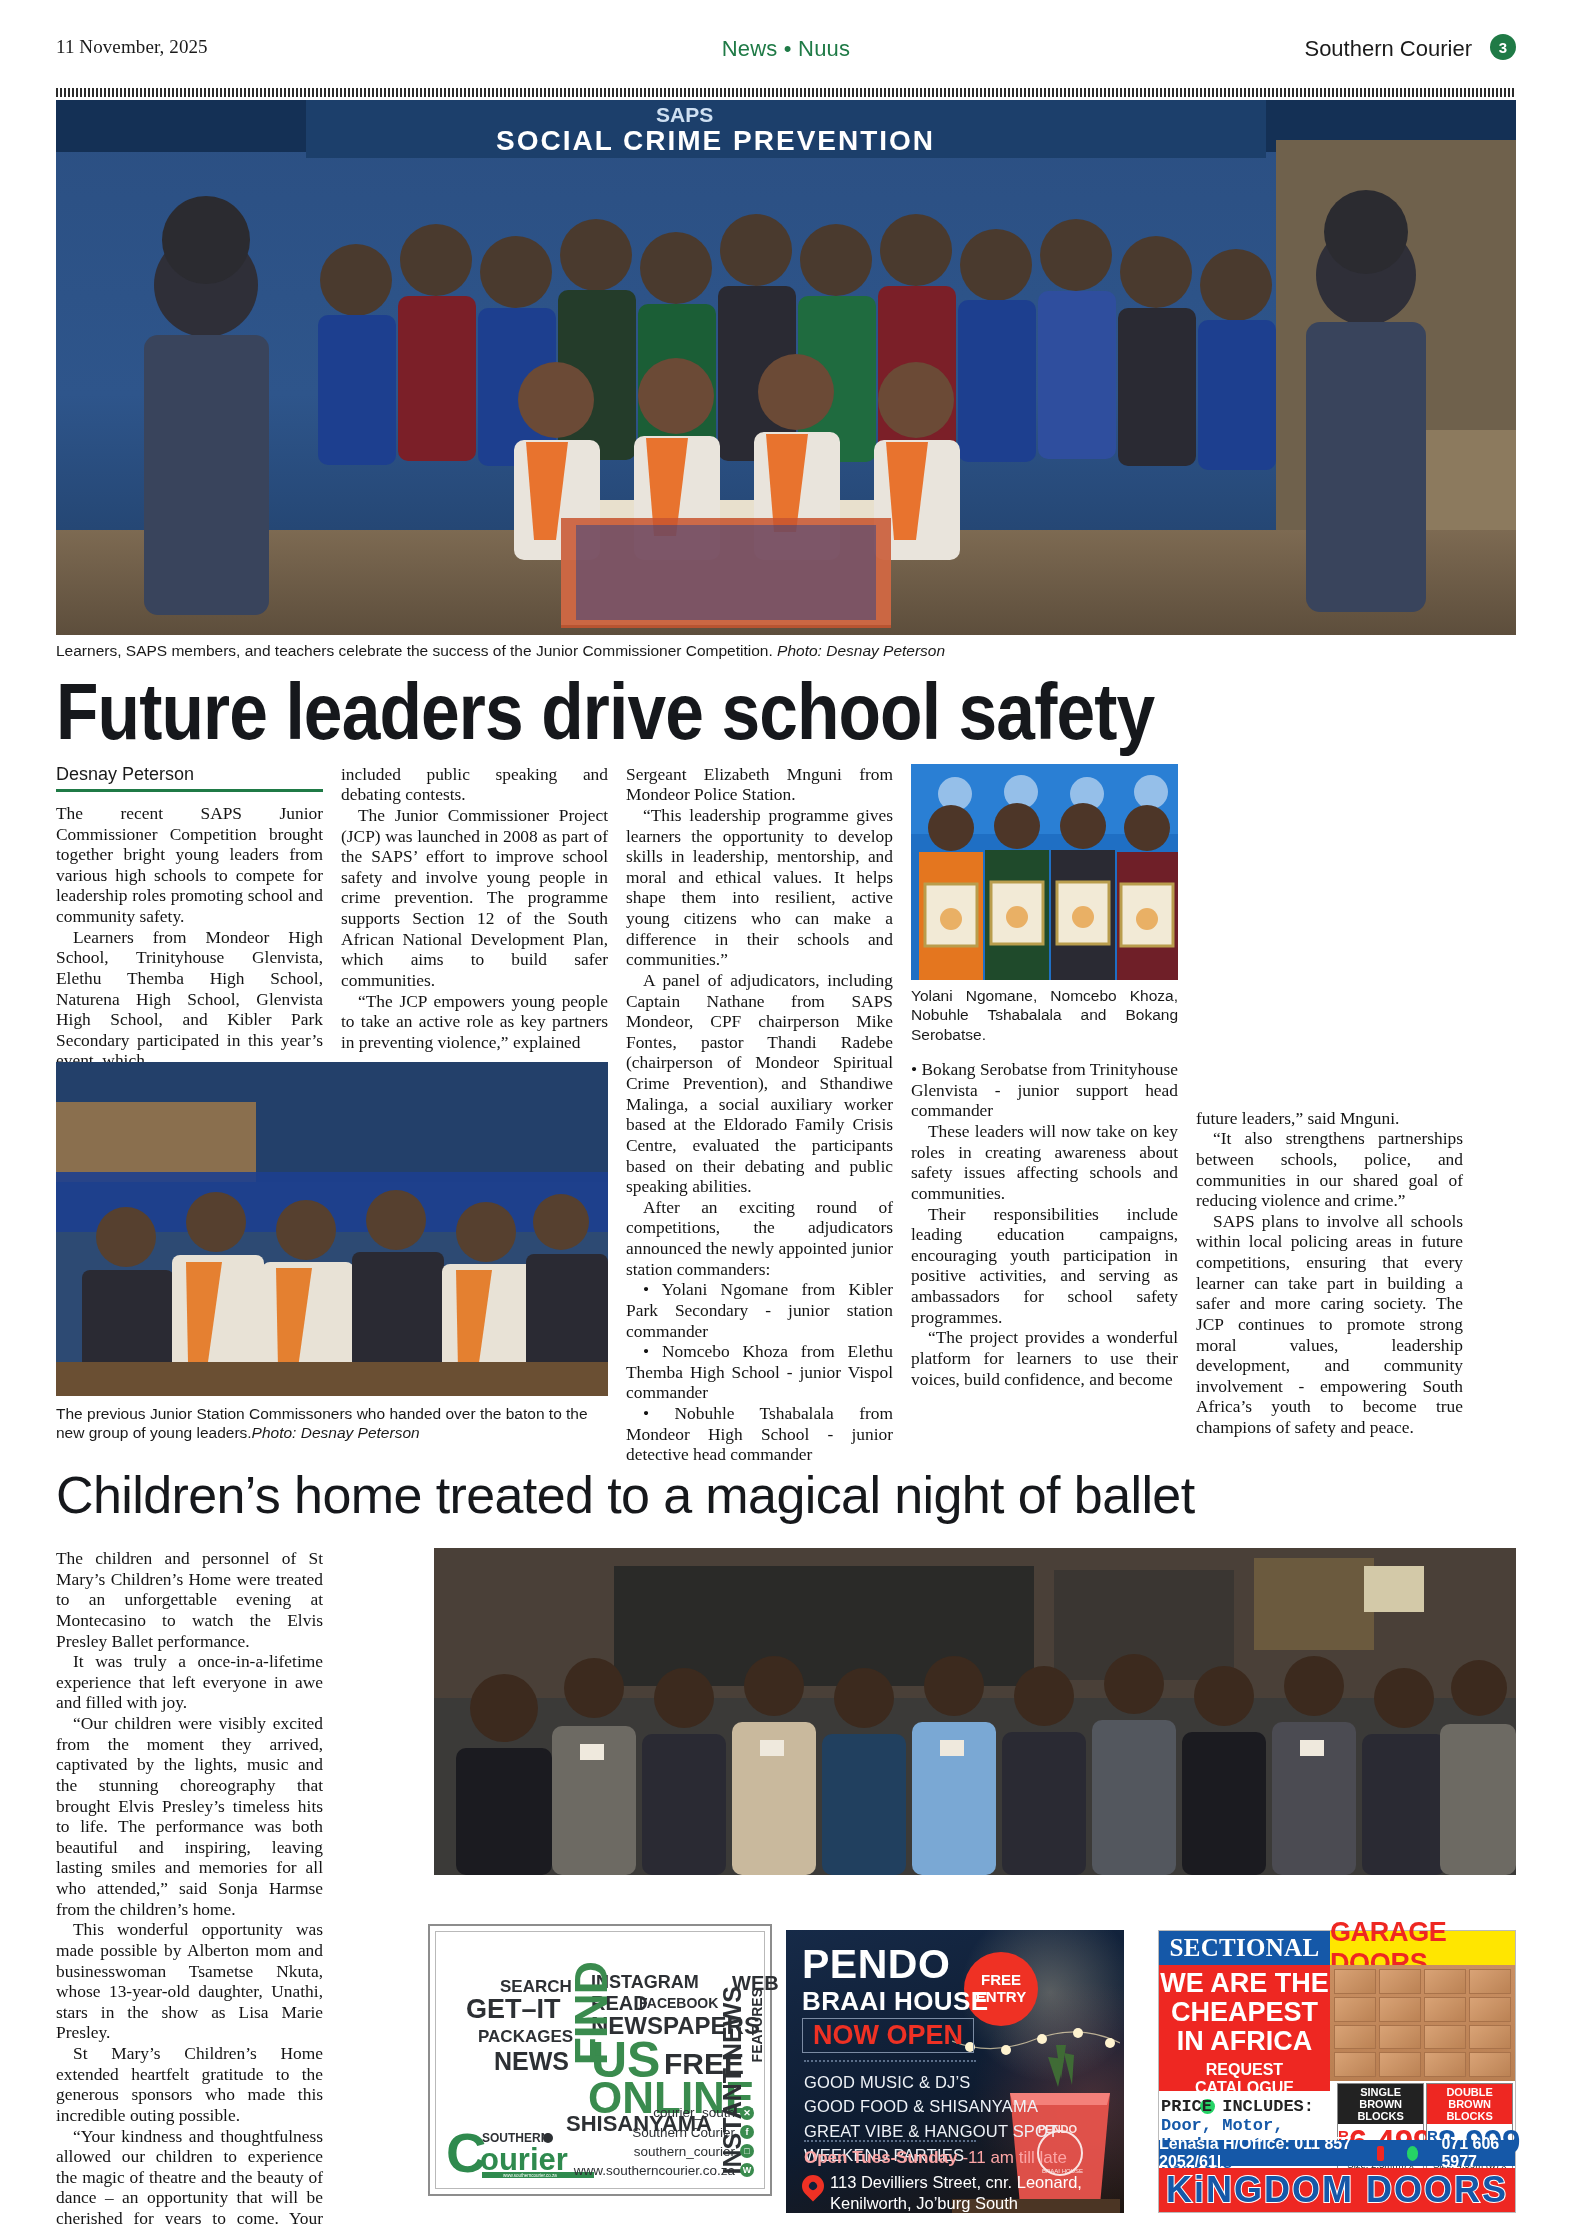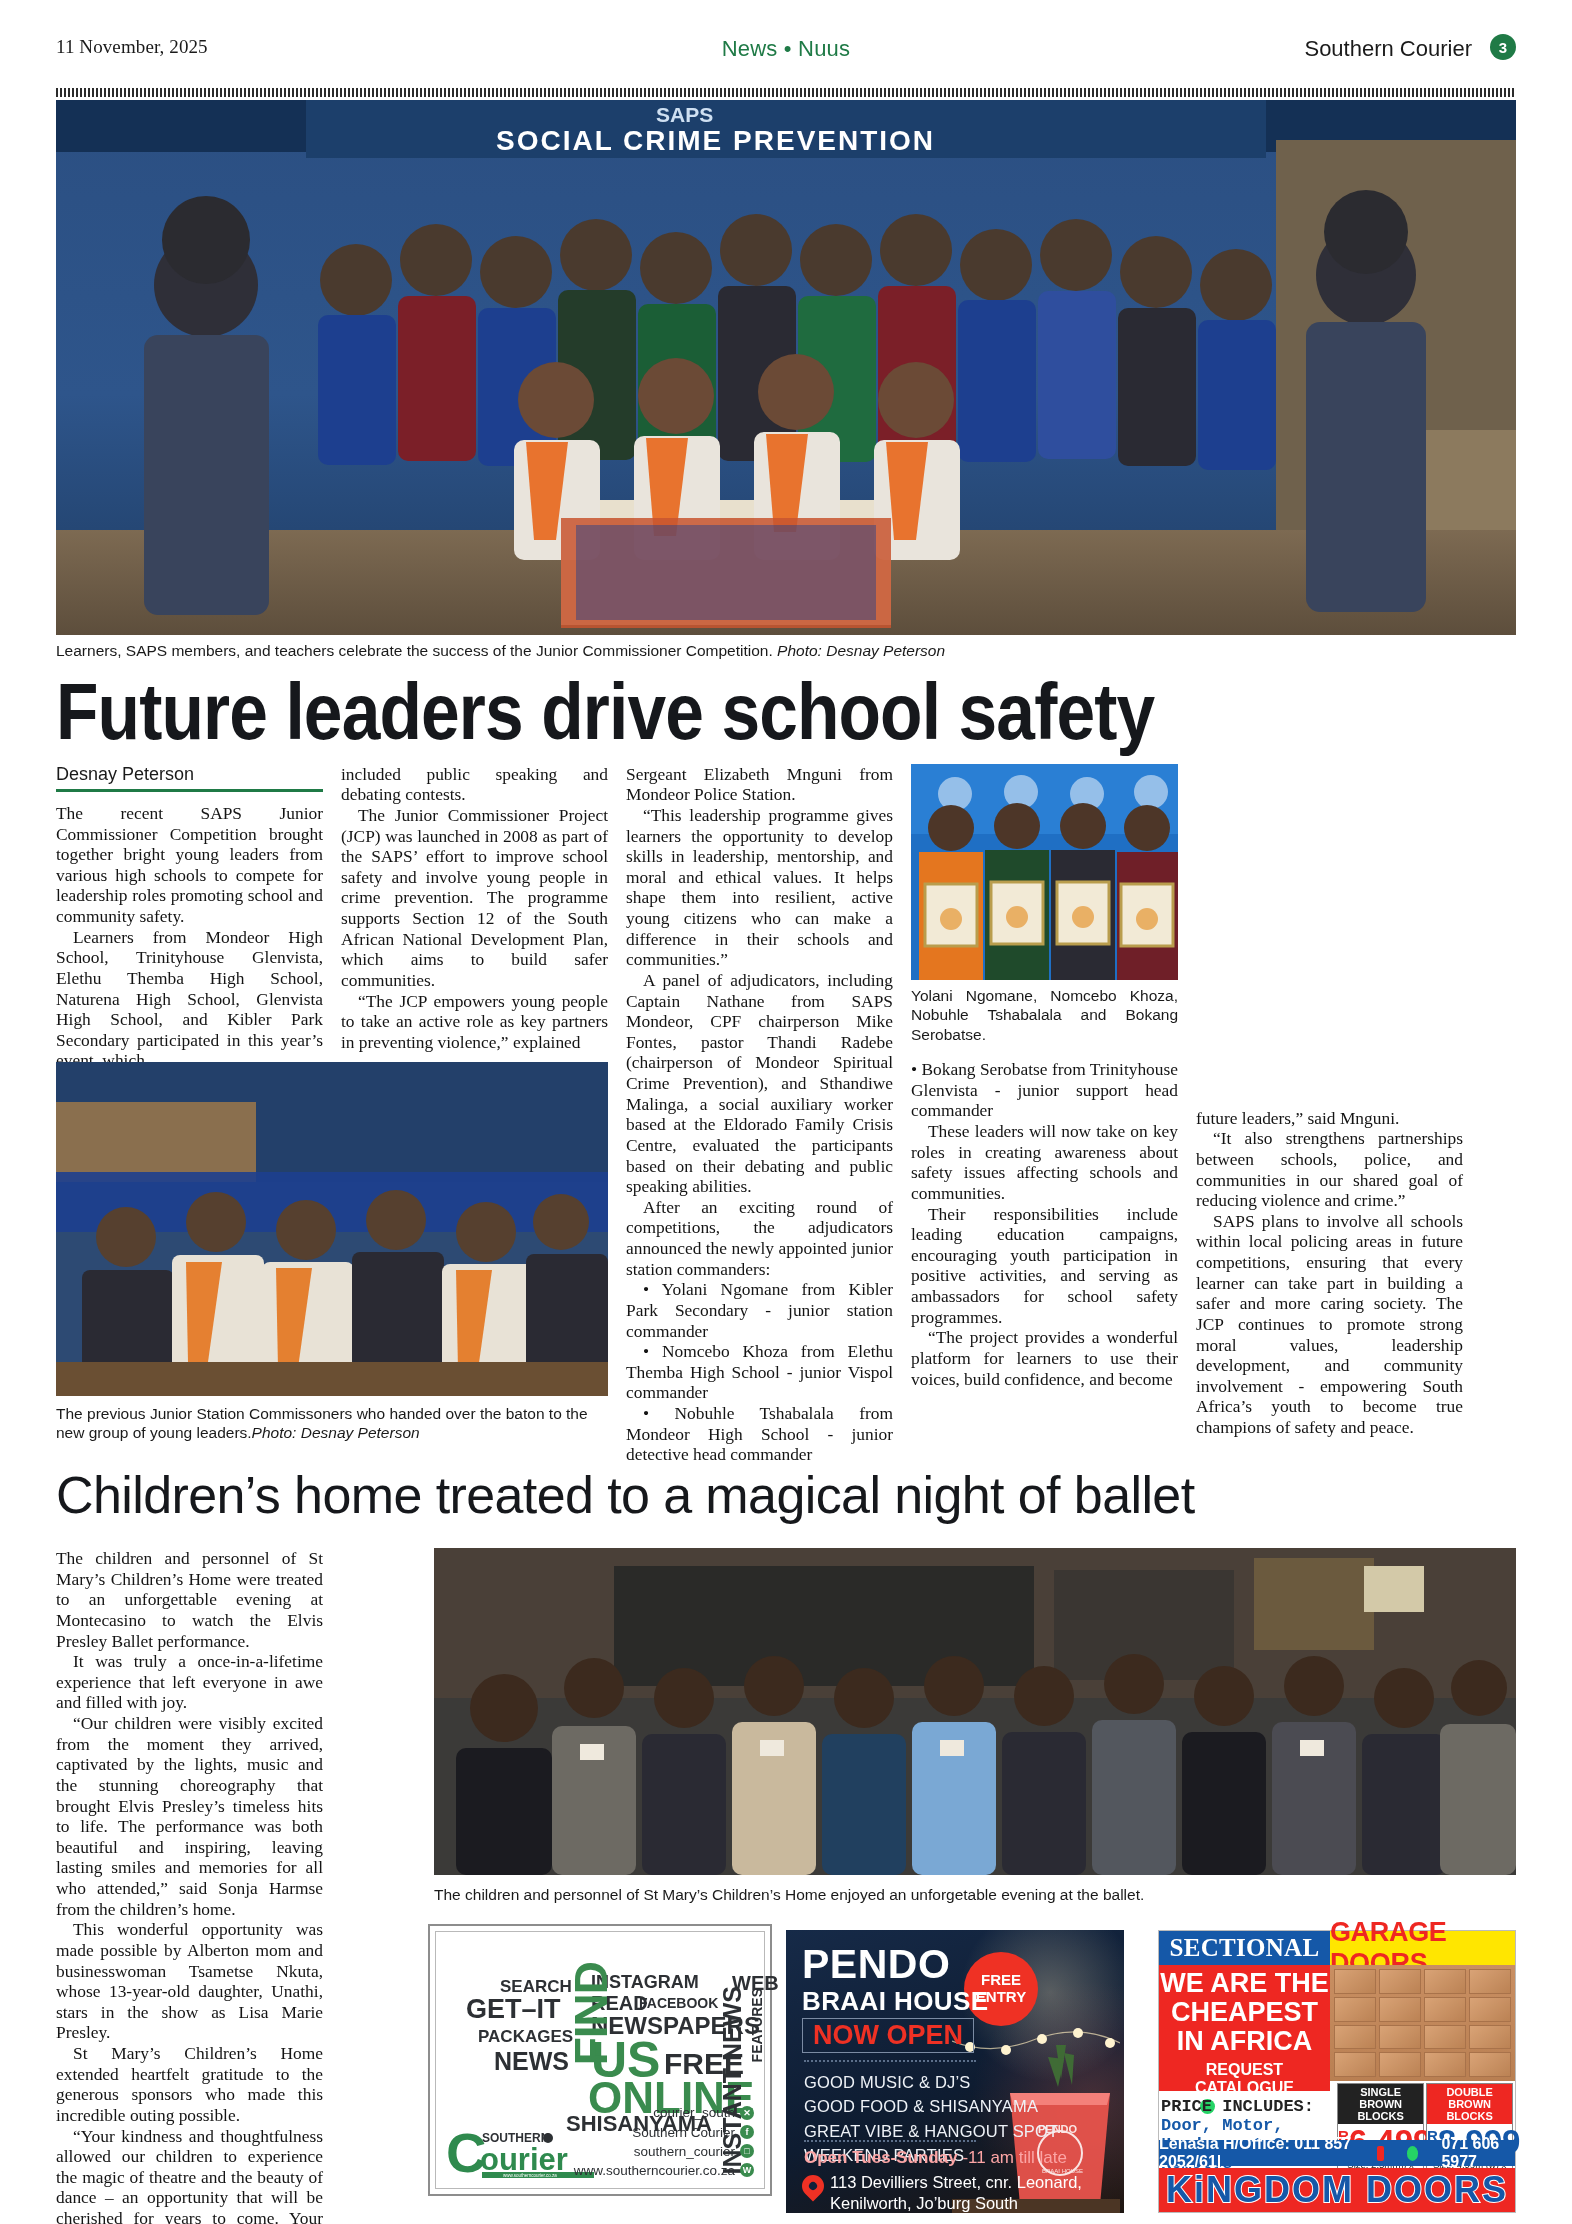--- a/index.html
+++ b/index.html
@@ -451,21 +451,20 @@
         </g>
         <g fill="#efe9dd">
           <rect x="146" y="196" width="24" height="16"></rect>
             <rect x="326" y="192" width="24" height="16"></rect>
           <rect x="506" y="192" width="24" height="16"></rect>
             <rect x="866" y="192" width="24" height="16"></rect>
         </g>
         <rect x="930" y="18" width="60" height="46" fill="#d3c9a8"></rect>
       </svg>
     </div>
-    <div class="caption" style="position:absolute;left:378px;top:331px;width:1082px;">The children and personnel of St Mary’s Children’s Home enjoyed an unforgetable evening at the ballet.</div>
   </div>
 
   <div class="ad ad-courier" style="left:428px;top:1888px;width:344px;height:272px;">
     <div class="ad-courier-inner">
       <div id="wordcloud">
           <div class="wc blk" style="left: 64px; top: 46px; font-size: 17px;">SEARCH</div>
           <div class="wc blk" style="left: 30px; top: 64px; font-size: 27px;">GET–IT</div>
           <div class="wc blk" style="left: 42px; top: 96px; font-size: 17px;">PACKAGES</div>
           <div class="wc blk" style="left: 58px; top: 117px; font-size: 25px;">NEWS</div>
           <div class="wc blk" style="left: 155px; top: 41px; font-size: 18px;">INSTAGRAM</div>

